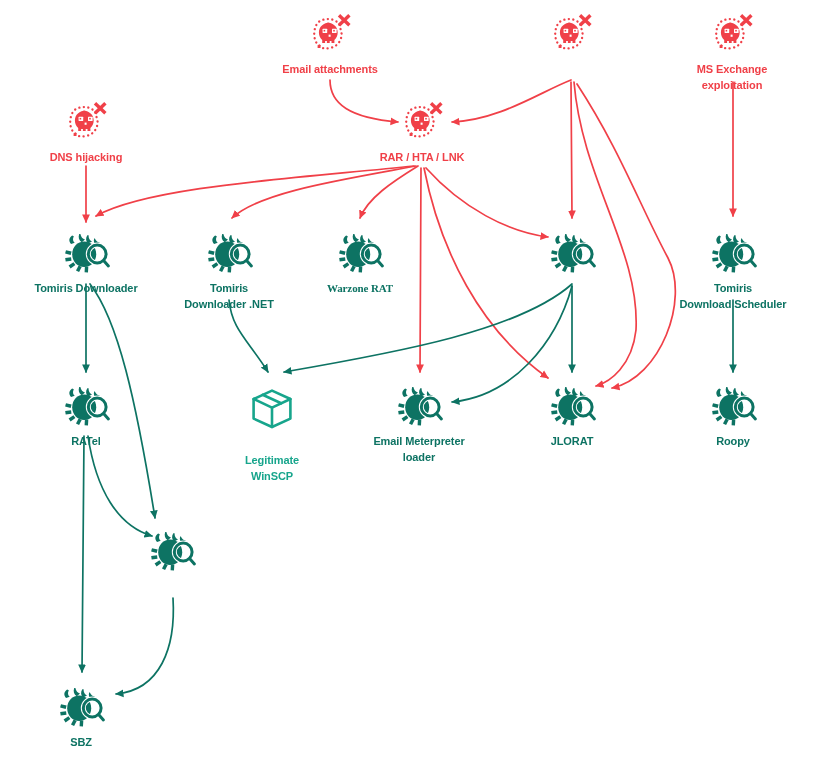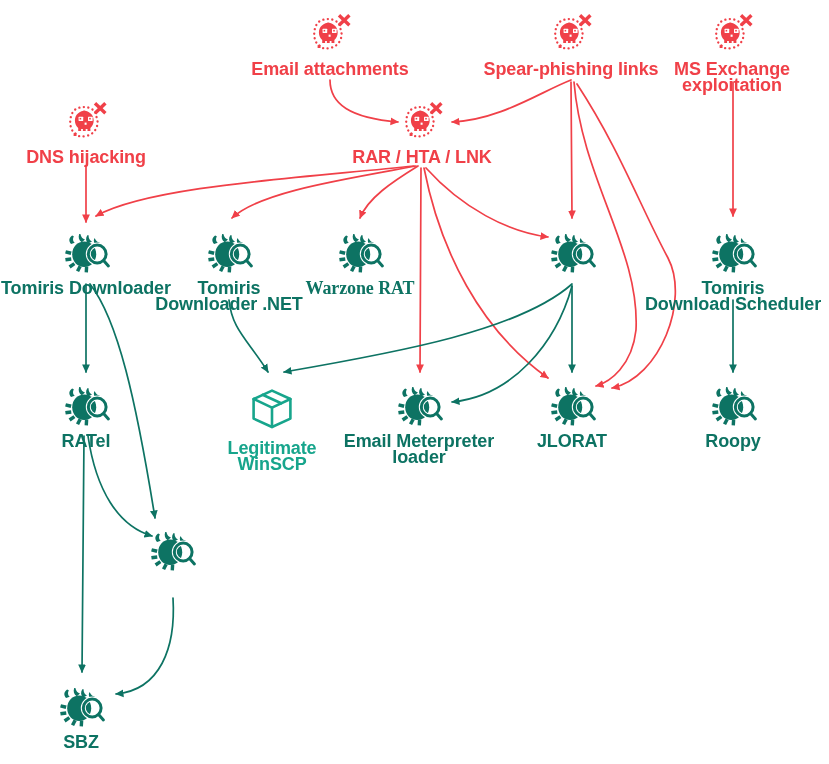--- a/index.html
+++ b/index.html
@@ -37,36 +37,36 @@
     width: 200px;
   }
   .node .glyph {
     display: block;
     margin: 0 auto;
     line-height: 0;
   }
   .node .label {
     display: block;
     font-weight: bold;
-    font-size: 18px;
+    font-size: 11px;
     line-height: 16px;
     letter-spacing: -0.1px;
     white-space: pre-line;
   }
   .node.vector .label {
     color: #f04048;
     margin-top: 3px;
   }
   .node.malware .label {
     color: #0d7363;
     margin-top: 2px;
   }
   .node.tool .label {
     color: #17a58c;
-    margin-top: 8px;
+    margin-top: 20px;
   }
 </style>
 </head>
 <body>
 
 <div id="diagram">
 
   <svg class="edges" viewBox="0 0 829 764" width="829" height="764" xmlns="http://www.w3.org/2000/svg">
     <defs>
       <marker id="arrow-red" viewBox="0 0 10 10" refX="8.5" refY="5" markerWidth="5.2" markerHeight="5.2" orient="auto-start-reverse">
@@ -199,21 +199,20 @@
             </g>
             <g fill="#f04048">
               <rect x="16.6" y="17.9" width="1.6" height="1.6"></rect>
               <rect x="26.2" y="17.9" width="1.6" height="1.6"></rect>
             </g>
             <g stroke="#f04048" stroke-width="3.4" stroke-linecap="butt">
               <line x1="32.0" y1="3.2" x2="42.4" y2="13.2"></line>
               <line x1="42.4" y1="3.2" x2="32.0" y2="13.2"></line>
             </g>
           </svg></span>
-        <span class="label">Spear-phishing links</span>
       </div>
       <div class="node vector" style="left: 732px; top: 12px;">
         <span class="glyph"><svg width="46" height="46" viewBox="0 0 46 46" xmlns="http://www.w3.org/2000/svg" aria-hidden="true">
             <g stroke="#f04048" stroke-width="2.3" fill="none" stroke-linecap="round" stroke-dasharray="0.1 4.4">
               <path d="M12.5 33.5 C5 30 5.5 12 14 8.5 C22 5.2 31.5 7.5 33 15"></path>
               <path d="M33.5 17 C36.5 24 33 33 25 35.5 C20 37 15 36.5 12.5 34.8"></path>
             </g>
             <rect x="10.6" y="33.1" width="2.9" height="2.9" fill="#f04048"></rect>
             <g fill="#f04048">
               <path d="M23 10.4 c-6.6 0 -11.1 4.3 -11.1 10.1 0 3.3 1.3 5.8 3.3 7.4 v3.0 h2.9 v-2.0 h1.8 v2.0 h2.8 v-2.0 h1.8 v2.0 h2.9 v-3.0 c2.0 -1.6 3.3 -4.1 3.3 -7.4 0 -5.8 -4.5 -10.1 -11.1 -10.1 z" fill="#f04048"></path>

